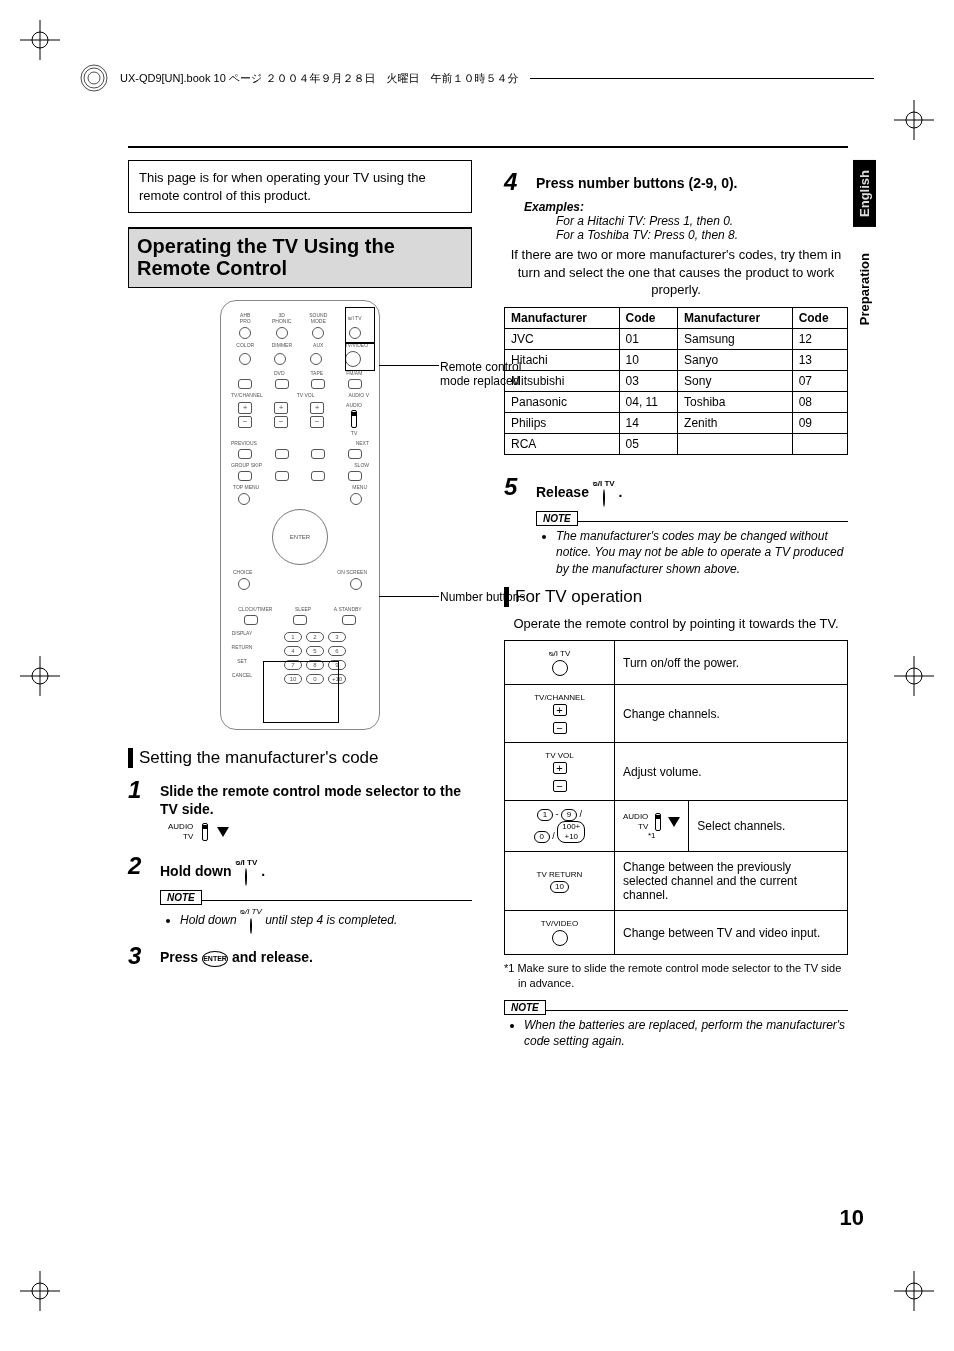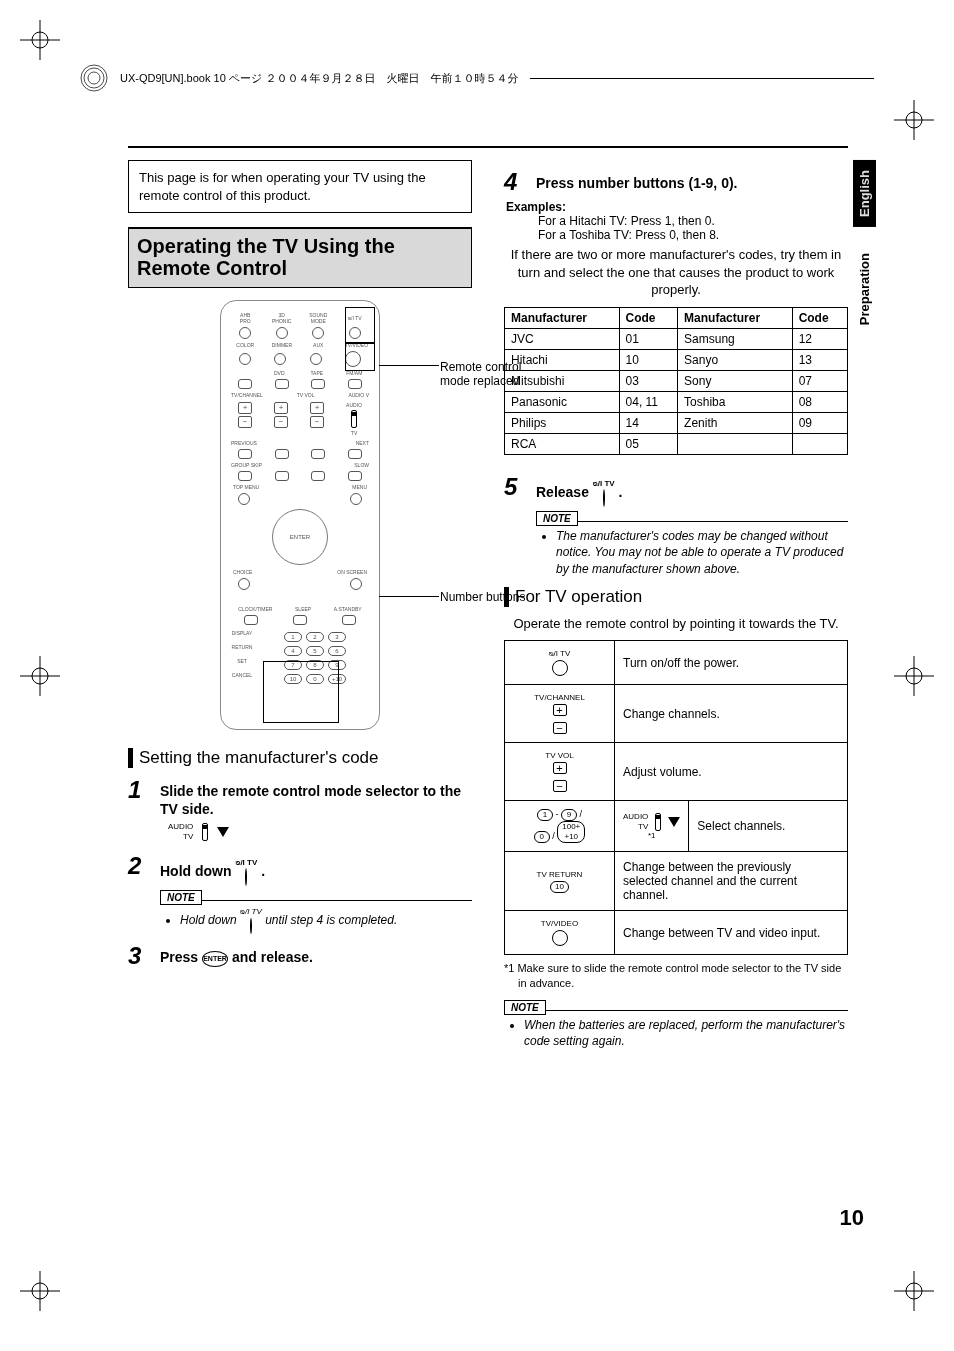--- a/index.html
+++ b/index.html
@@ -208,21 +208,21 @@
 
   .enter-btn {
     display:inline-block; border:1px solid #000; border-radius:50%; width:26px; height:16px; font-size:7px; text-align:center; line-height:14px; vertical-align:middle;
   }
   .power-btn {
     display:inline-block; text-align:center; vertical-align:middle;
   }
   .power-btn .lbl { font-size:8px; display:block; }
   .power-btn .circ { width:14px;height:14px;border:1px solid #000;border-radius:50%;margin:0 auto; }
 
-  .examples { font-size: 12px; margin-left: 2px; }
+  .examples { font-size: 12px; margin-left: 20px; font-style: italic; }
   .examples strong { font-size: 12px; }
   .examples .ex-line { margin-left: 32px; }
   .para { font-size: 13px; line-height:1.35; margin: 4px 0 8px; text-align: center; }
 
   table.code-table {
     border-collapse: collapse;
     width: 100%;
     font-size: 12px;
     margin-bottom: 18px;
   }
@@ -545,21 +545,21 @@
         <span class="enter-btn">ENTER</span>
         <span>and release.</span>
       </div>
     </div>
   </div>
 
   <div class="col col-right">
 
     <div class="step">
       <div class="step-num">4</div>
-      <div class="step-text">Press number buttons (1-9, 0).</div>
+      <div class="step-text">Press number buttons (2-9, 0).</div>
     </div>
     <div class="examples">
       <strong>Examples:</strong>
       <div class="ex-line">For a Hitachi TV: Press 1, then 0.</div>
       <div class="ex-line">For a Toshiba TV: Press 0, then 8.</div>
     </div>
     <p class="para">If there are two or more manufacturer's codes, try them in turn and select the one that causes the product to work properly.</p>
 
     <table class="code-table">
       <thead>

